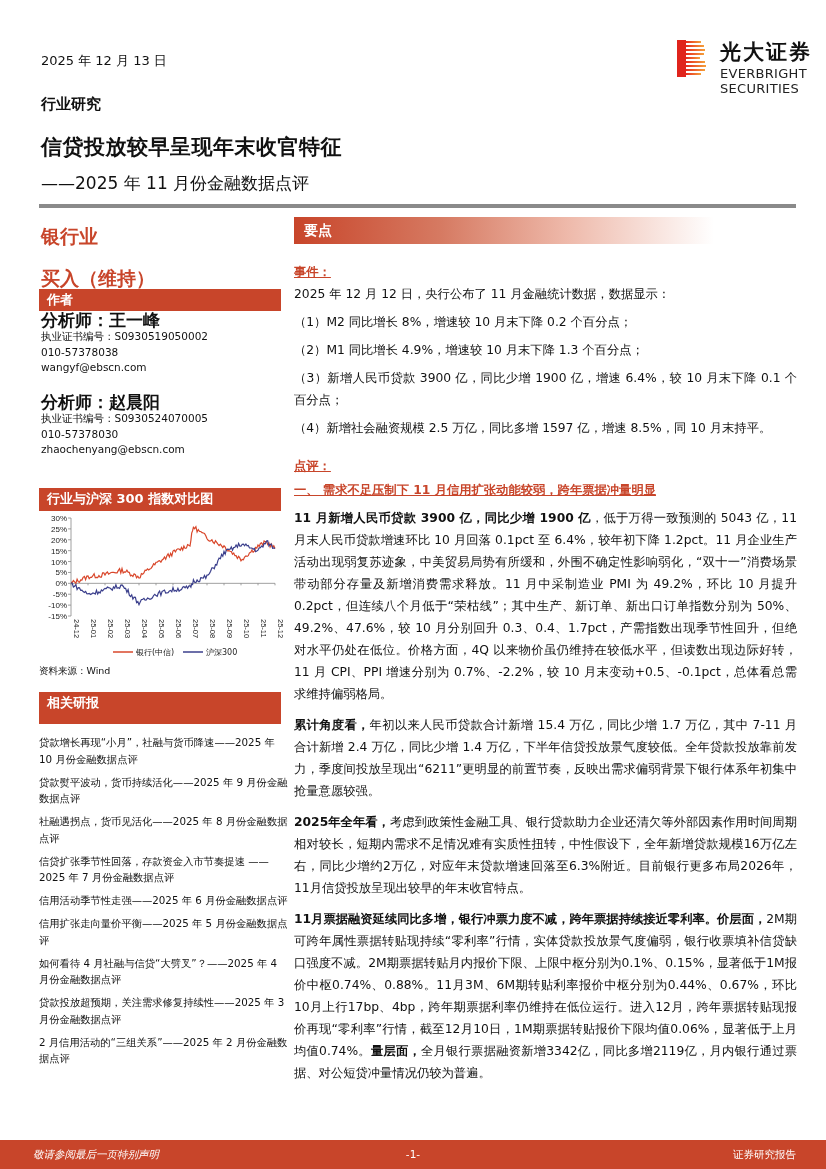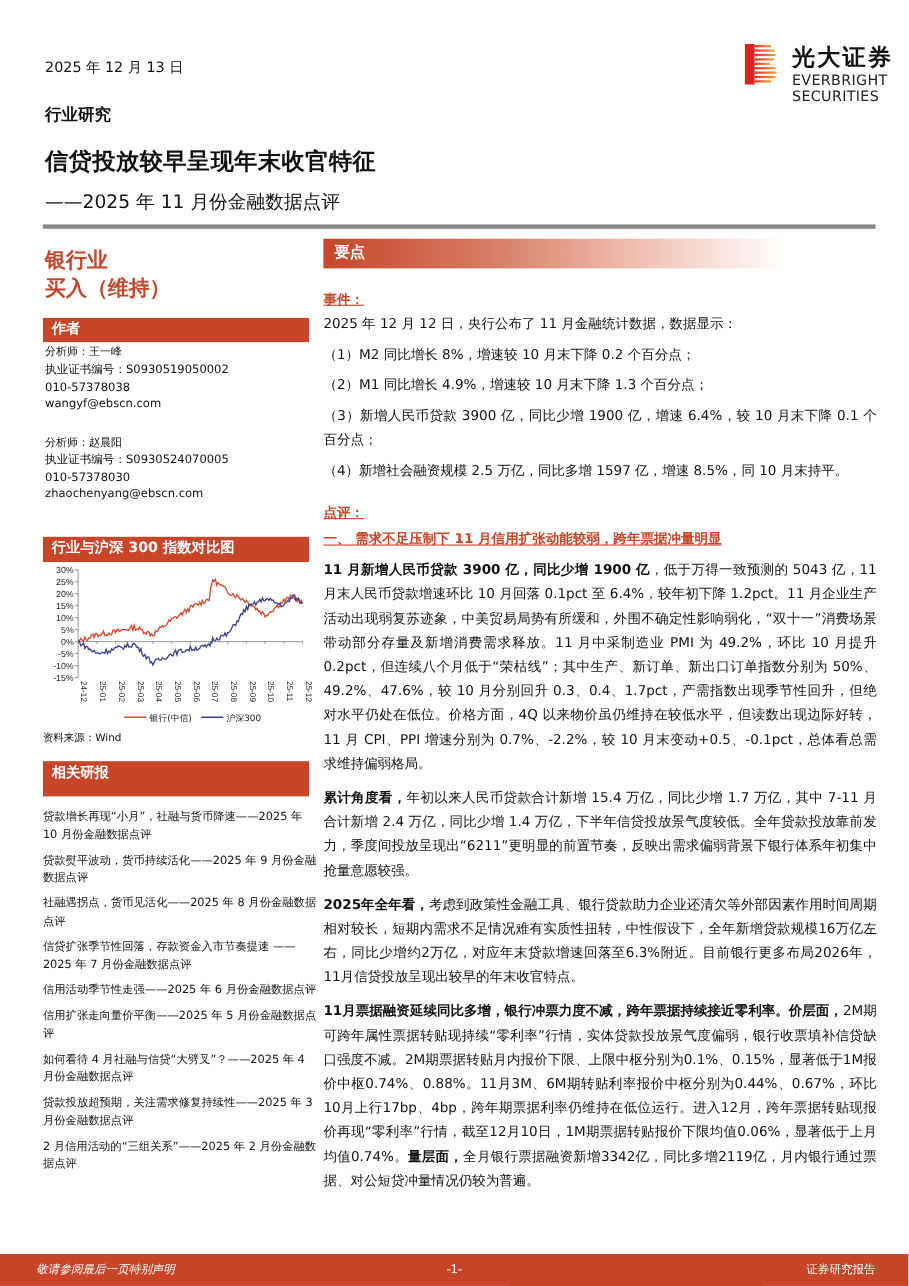--- a/index.html
+++ b/index.html
@@ -12,26 +12,26 @@
   #title { left: 41px; top: 133px; font-size: 21px; font-weight: bold; letter-spacing: 0.5px; }
   #subtitle { left: 41px; top: 172px; font-size: 17px; }
   #top-rule { left: 39px; top: 204px; width: 757px; height: 4px; background: #8a8a8a; }
 
   #logo { left: 674px; top: 36px; width: 180px; height: 46px; }
   #logo .mark { position: absolute; left: 3px; top: 4px; width: 30px; height: 37px; }
   #logo .cn { position: absolute; left: 46px; top: 2px; font-size: 21px; font-weight: bold; letter-spacing: 2px; color: #111; }
   #logo .en { position: absolute; left: 46px; top: 30px; font-size: 13px; color: #222; letter-spacing: 0.3px; }
 
   #industry { left: 41px; top: 224px; font-size: 19px; font-weight: bold; color: #c8452a; }
-  #rating { left: 41px; top: 249px; font-size: 19px; font-weight: bold; color: #c8452a; }
+  #rating { left: 41px; top: 266px; font-size: 19px; font-weight: bold; color: #c8452a; }
 
   .side-bar { left: 39px; width: 242px; height: 22px; background: #c8452a; color: #fff; font-weight: bold; font-size: 13px; padding-left: 8px; line-height: 22px; }
   #authors-bar { top: 289px; }
   .analyst { left: 41px; font-size: 10.5px; line-height: 15.5px; }
-  .analyst .name { font-weight: normal; font-size: 10px; line-height: 17px; }
+  .analyst .name { font-weight: bold; font-size: 17px; line-height: 17px; }
   #analyst1 { top: 312px; }
   #analyst2 { top: 394px; }
 
   #chart-bar { top: 488px; height: 23px; font-size: 13px; }
   #chart-wrap { left: 35px; top: 512px; width: 250px; height: 150px; }
   #chart-source { left: 39px; top: 665px; font-size: 9.5px; }
 
   #related-bar { top: 692px; height: 32px; }
   #related-list { left: 39px; top: 734px; width: 250px; font-size: 10.3px; line-height: 16.5px; }
   #related-list .item { margin-bottom: 6.5px; }

